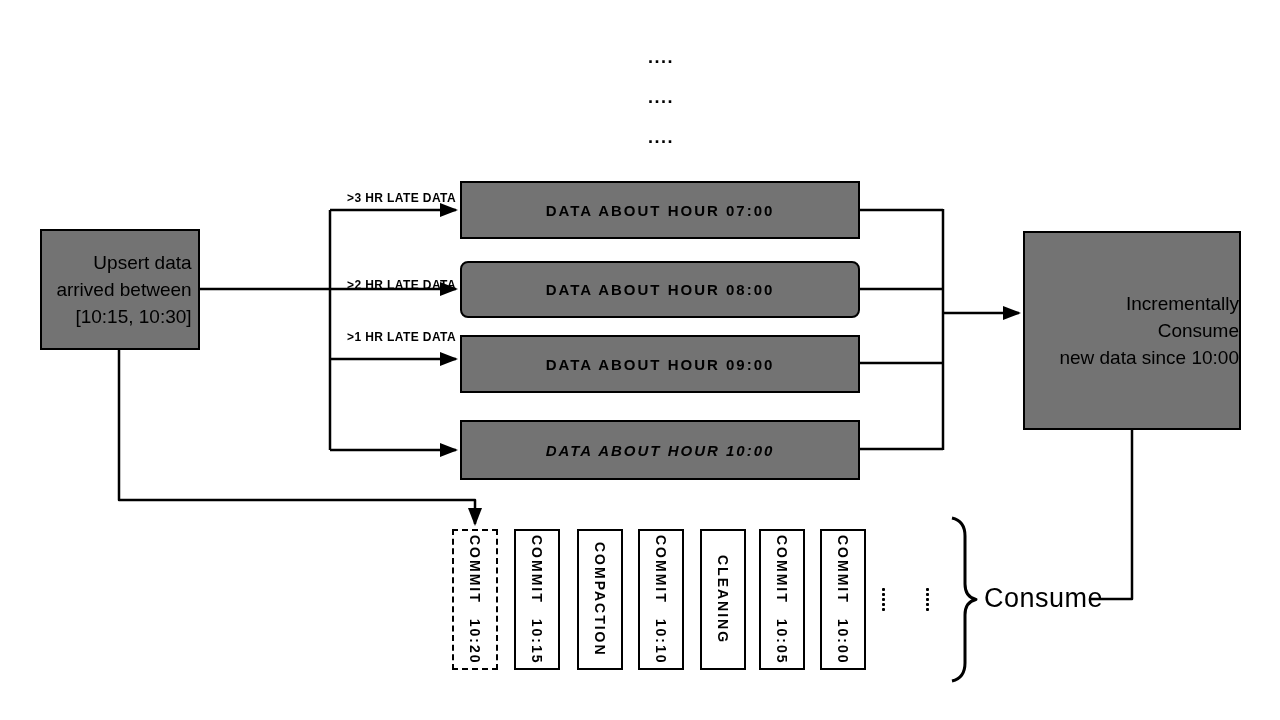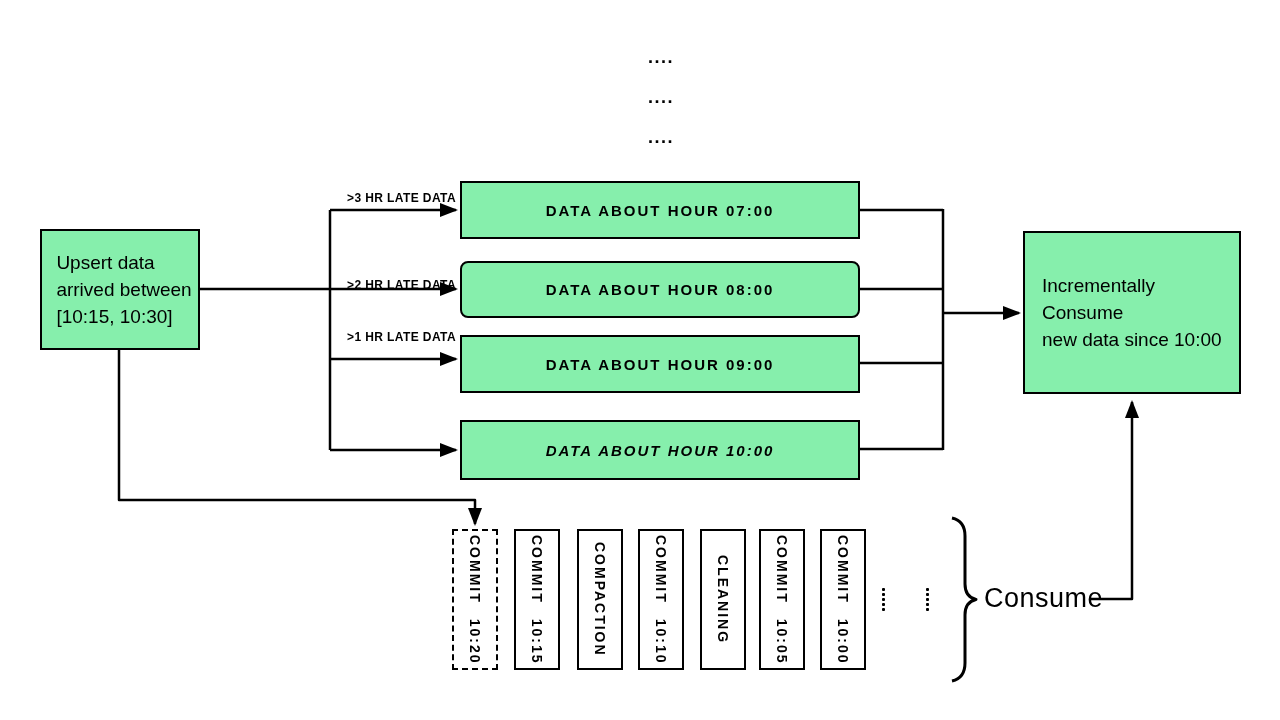--- a/index.html
+++ b/index.html
@@ -4,22 +4,22 @@
 <style>
   html,body{margin:0;padding:0;background:#ffffff;}
   #canvas{
     position:relative;width:1280px;height:720px;background:#ffffff;
     font-family:"Liberation Sans",sans-serif;color:#000;overflow:hidden;
   }
   svg.overlay{position:absolute;left:0;top:0;width:1280px;height:720px;}
 
   
   .node{
-    position:absolute;box-sizing:border-box;border:2.5px solid #000;background:#86efac;
-    display:flex;align-items:center;justify-content:center;text-align:left;
+    position:absolute;box-sizing:border-box;border:2.5px solid #000;background:#737373;
+    display:flex;align-items:center;justify-content:center;text-align:right;
   }
   .hour-box{width:400px;left:460px;}
   .hour-label{
     font-weight:700;font-size:15px;letter-spacing:2px;white-space:nowrap;
   }
   .upsert-text{font-size:19px;line-height:27px;margin-left:8px;}
   .consume-text{font-size:19px;line-height:27px;}
 
   .late-label{
     position:absolute;font-weight:700;font-size:12px;letter-spacing:.4px;
@@ -103,21 +103,21 @@
   <div class="node hour-box" style="top:261px;height:57px;border-radius:8px;">
     <span class="hour-label">DATA ABOUT HOUR 08:00</span>
   </div>
   <div class="node hour-box" style="top:335px;height:58px;">
     <span class="hour-label">DATA ABOUT HOUR 09:00</span>
   </div>
   <div class="node hour-box" style="top:420px;height:60px;font-style:italic;">
     <span class="hour-label">DATA ABOUT HOUR 10:00</span>
   </div>
 
-  <div class="node" style="left:1023px;top:231px;width:218px;height:163px;padding-left:17px;">
+  <div class="node" style="left:1023px;top:231px;width:218px;height:199px;padding-left:17px;">
     <div class="consume-text">
       <div>Incrementally Consume</div>
       <div>new data since 10:00</div>
     </div>
   </div>
 
   <div class="tl-box dashed" style="left:452px;">
     <span class="tl-label">COMMIT 10:20</span>
   </div>
   <div class="tl-box" style="left:514px;">

